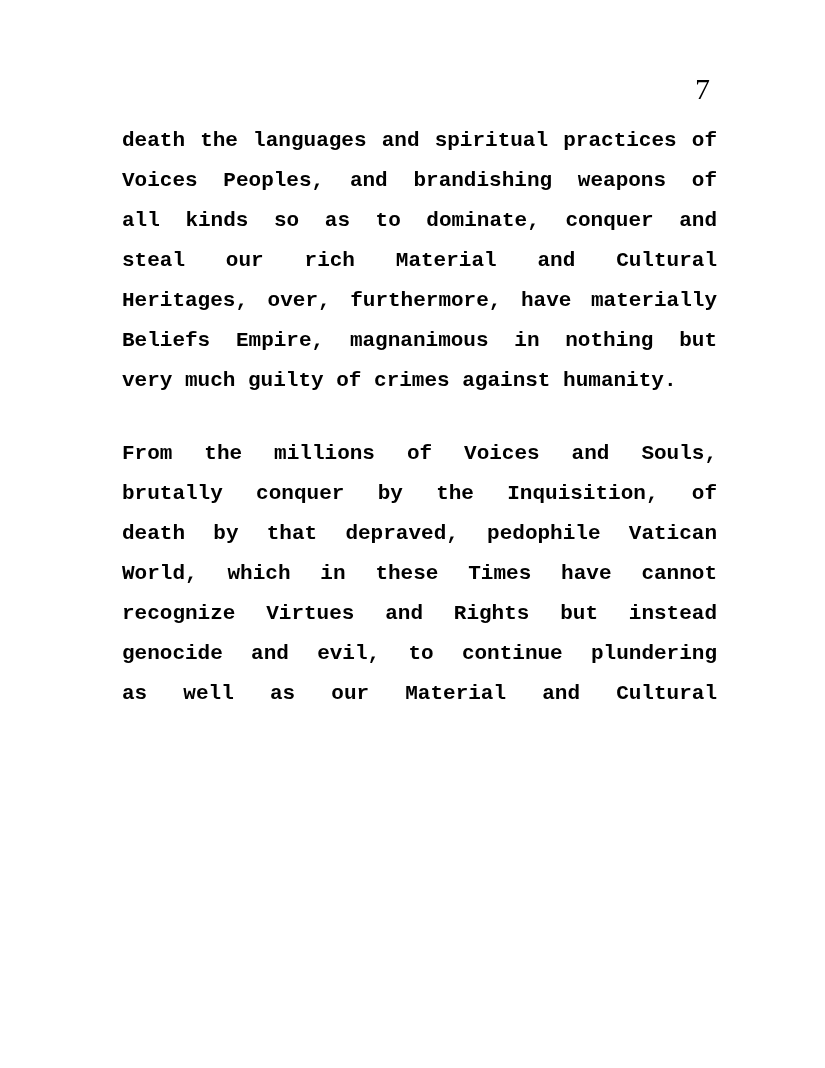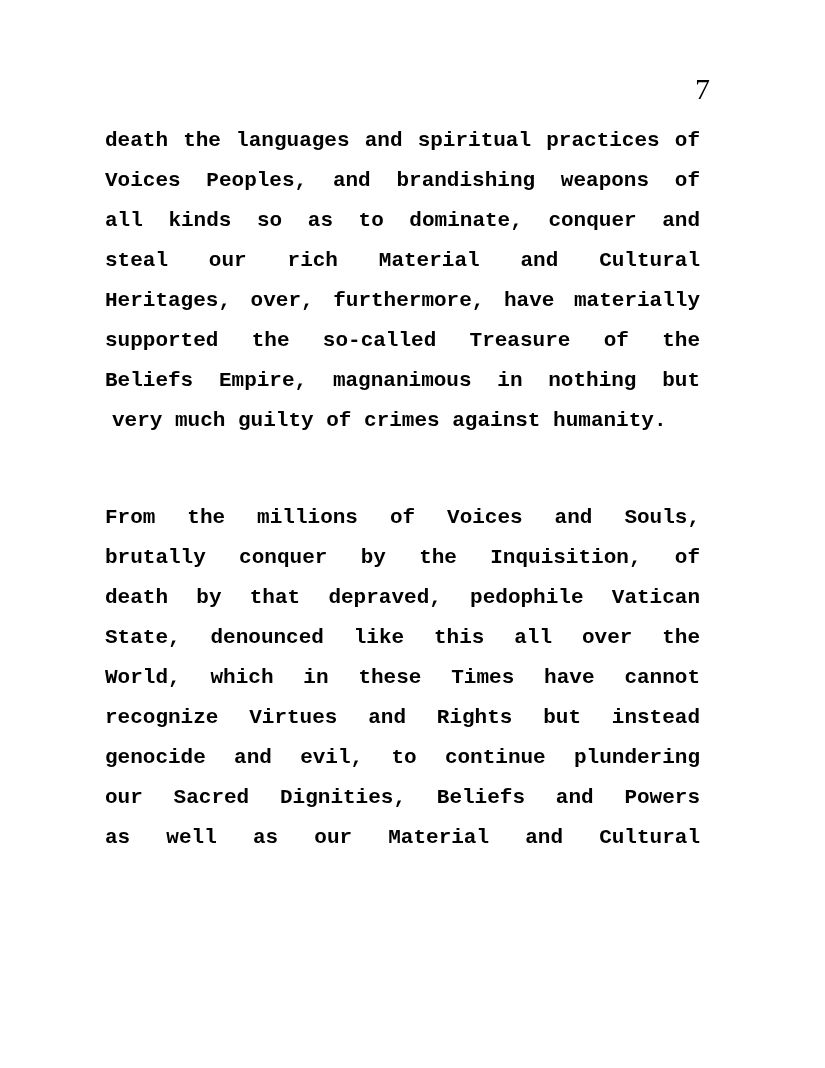--- a/index.html
+++ b/index.html
@@ -19,65 +19,61 @@
     top: 74px;
     right: 115px;
     font-family: "Liberation Serif", "DejaVu Serif", serif;
     font-size: 30px;
     line-height: 1;
     color: #000000;
     text-align: right;
   }
   .body-text {
     position: absolute;
-    left: 105px;
+    left: 122px;
     top: 121px;
     width: 595px;
     font-family: "Liberation Mono", "DejaVu Sans Mono", monospace;
     font-weight: bold;
     font-size: 21px;
     line-height: 40px;
     color: #000000;
     letter-spacing: 0;
   }
   .paragraph + .paragraph {
-    margin-top: 57px;
+    margin-top: 33px;
   }
   .line {
     text-align: justify;
     text-align-last: justify;
     white-space: normal;
   }
   .line.no-justify {
     text-align: right;
     text-align-last: left;
-    margin-left: 7px;
   }
 </style>
 </head>
 <body>
 
 <div class="page">
   <div class="page-number">7</div>
   <div class="body-text">
       <div class="paragraph">
         <div class="line">death the languages and spiritual practices of</div>
         <div class="line">Voices Peoples, and brandishing weapons of</div>
         <div class="line">all kinds so as to dominate, conquer and</div>
         <div class="line">steal our rich Material and Cultural</div>
         <div class="line">Heritages, over, furthermore, have materially</div>
-        <div class="line">supported the so-called Treasure of the</div>
         <div class="line">Beliefs Empire, magnanimous in nothing but</div>
         <div class="line no-justify">very much guilty of crimes against humanity.</div>
       </div>
       <div class="paragraph">
         <div class="line">From the millions of Voices and Souls,</div>
         <div class="line">brutally conquer by the Inquisition, of</div>
         <div class="line">death by that depraved, pedophile Vatican</div>
-        <div class="line">State, denounced like this all over the</div>
         <div class="line">World, which in these Times have cannot</div>
         <div class="line">recognize Virtues and Rights but instead</div>
         <div class="line">genocide and evil, to continue plundering</div>
-        <div class="line">our Sacred Dignities, Beliefs and Powers</div>
         <div class="line">as well as our Material and Cultural</div>
       </div>
     </div>
 </div>
 
 </body></html>

